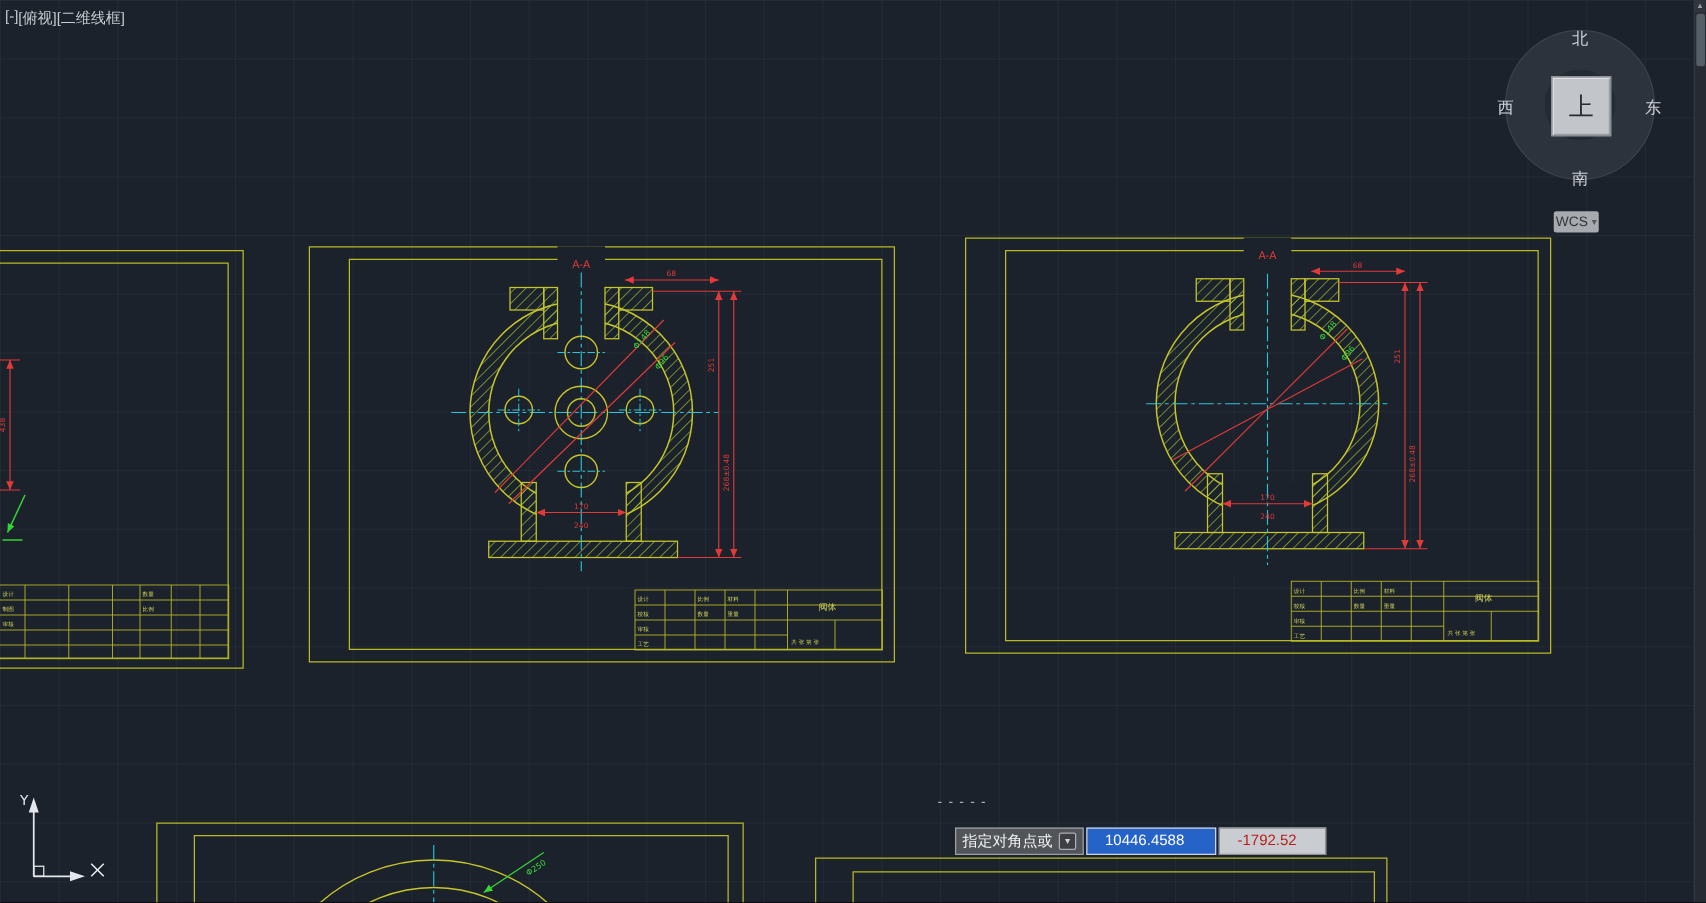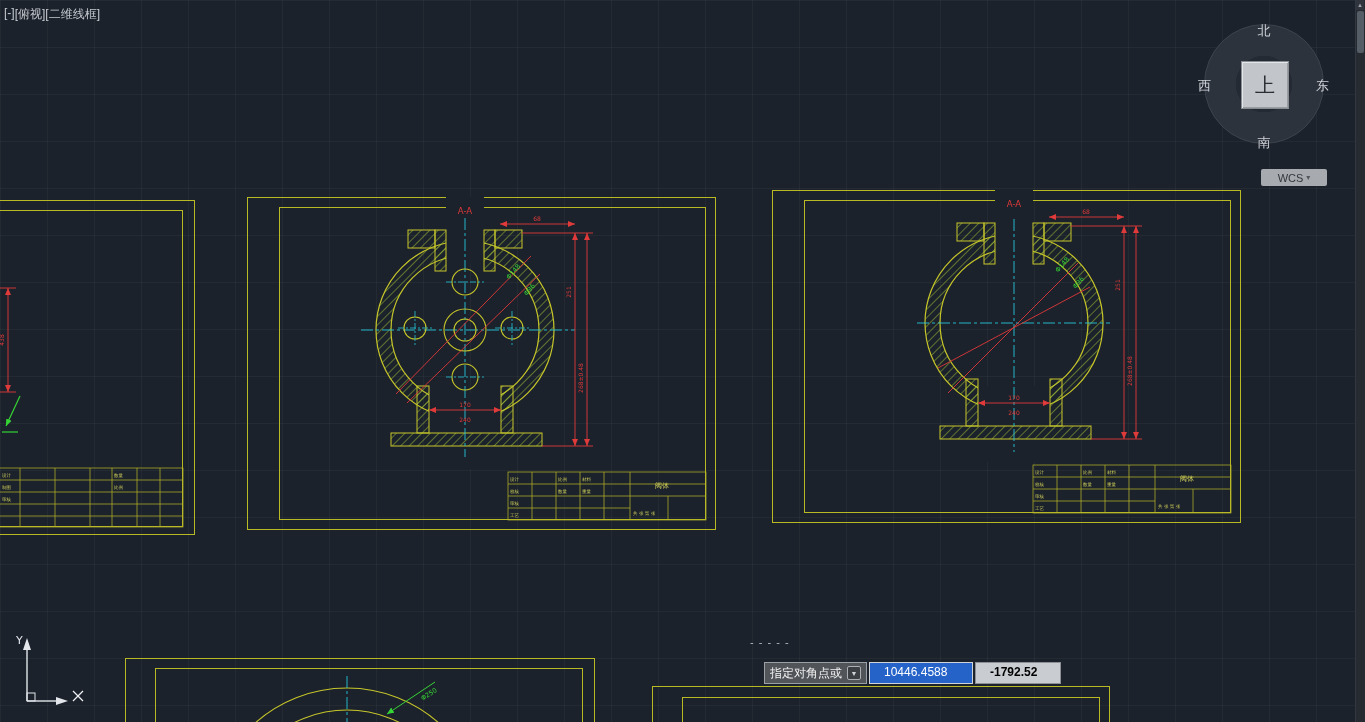--- a/index.html
+++ b/index.html
@@ -34,39 +34,39 @@
   .vc-ring{position:absolute;left:0;top:0;width:118px;height:118px;border-radius:50%;
     background:radial-gradient(circle,#242a33 0 34%,#2d333d 34% 100%);border:1px solid #3c434d;}
   .vc-face{position:absolute;left:37px;top:37px;width:46px;height:46px;background:#c2c6cb;
     border:1px solid #888d92;color:#2b2d30;font-size:20px;display:flex;align-items:center;justify-content:center;
     box-shadow:inset 1px 1px 0 #e4e7ea, inset -1px -1px 0 #9a9ea3;}
   .vc-label{position:absolute;font-size:13px;color:#cfd3d8;cursor:pointer;}
   .vc-n{left:0;right:0;top:-2px;text-align:center;}
   .vc-s{left:0;right:0;top:110px;text-align:center;}
   .vc-w{left:-6px;top:53px;}
   .vc-e{left:112px;top:53px;}
-  .wcs{position:absolute;left:1243px;top:169px;width:66px;height:17px;background:#a7abb0;border-radius:2px;
-    color:#33363a;font-size:11px;display:flex;align-items:center;justify-content:center;gap:3px;cursor:pointer;margin-left:18px;}
+  .wcs{position:absolute;left:1243px;top:169px;width:36px;height:17px;background:#a7abb0;border-radius:2px;
+    color:#33363a;font-size:11px;display:flex;align-items:center;justify-content:center;gap:3px;cursor:pointer;}
   .wcs .dd{font-size:8px;color:#55585c;}
   
   .scrollbar{position:absolute;right:0;top:0;width:9px;height:722px;background:#262b32;border-left:1px solid #323842;}
   .sb-up{position:absolute;top:0;left:0;width:8px;height:10px;background:#30353d;color:#9aa2ab;font-size:6px;
     display:flex;align-items:center;justify-content:center;cursor:pointer;}
   .sb-thumb{position:absolute;top:11px;left:1px;width:7px;height:42px;background:#555d66;border-radius:2px;cursor:grab;}
   
   .dashes{position:absolute;left:750px;top:636px;font-size:11px;letter-spacing:1px;color:#b7bcc2;}
   
   .dyninput{position:absolute;left:764px;top:662px;display:flex;gap:2px;font-size:12px;align-items:flex-start;}
   .di-prompt{background:#515459;border:1px solid #9aa0a6;color:#f2f2f2;padding:2px 5px;height:16px;
     display:flex;align-items:center;gap:5px;white-space:nowrap;}
   .di-key{font-size:7px;border:1px solid #a9afb5;background:#3c3f44;color:#cfd3d8;width:12px;height:12px;
     display:flex;align-items:center;justify-content:center;border-radius:2px;}
   .di-field{padding:2px 14px;height:16px;white-space:nowrap;}
   .di-x{background:#2563c9;color:#ffffff;border:1px solid #d0d4d8;min-width:74px;}
-  .di-y{background:#c9cdd1;color:#000000;border:1px solid #8d9196;min-width:56px;font-weight:bold;}
+  .di-y{background:#c9cdd1;color:#b91c1c;border:1px solid #8d9196;min-width:56px;}
 </style>
 </head>
 <body>
 
 <div class="canvas">
 
   <div class="vlabel">
     <span>[-]</span>
     <span>[俯视]</span>
     <span>[二维线框]</span>

